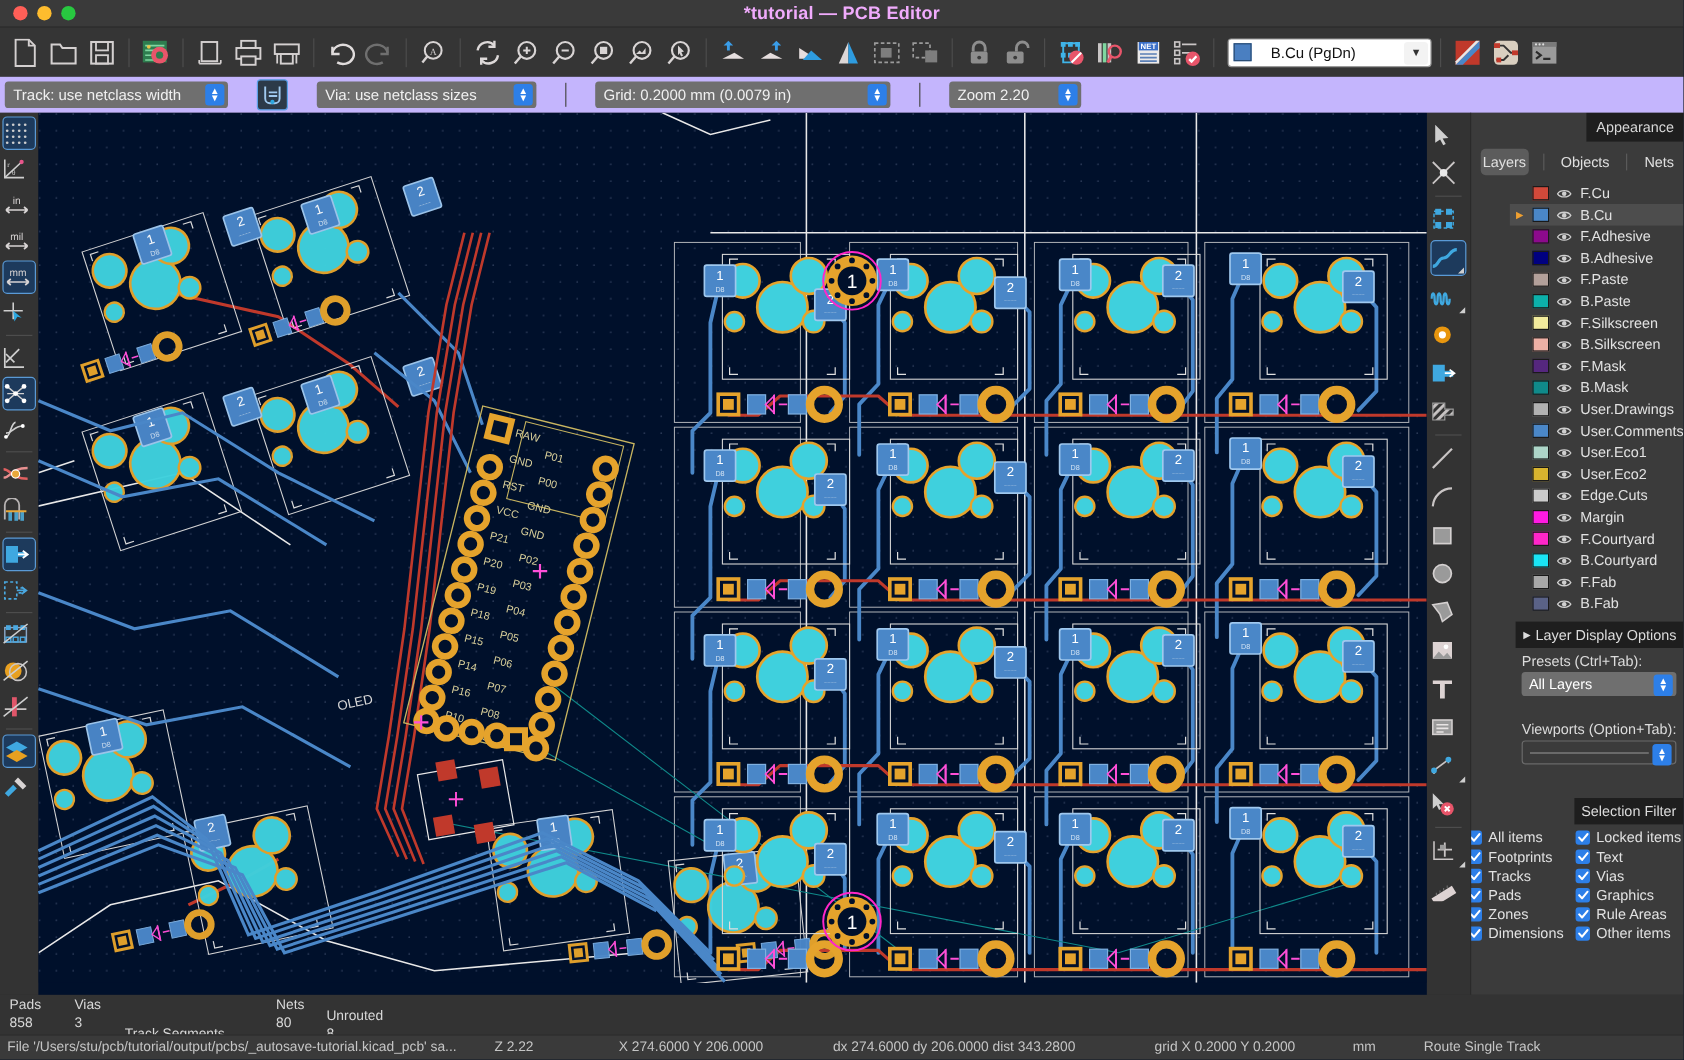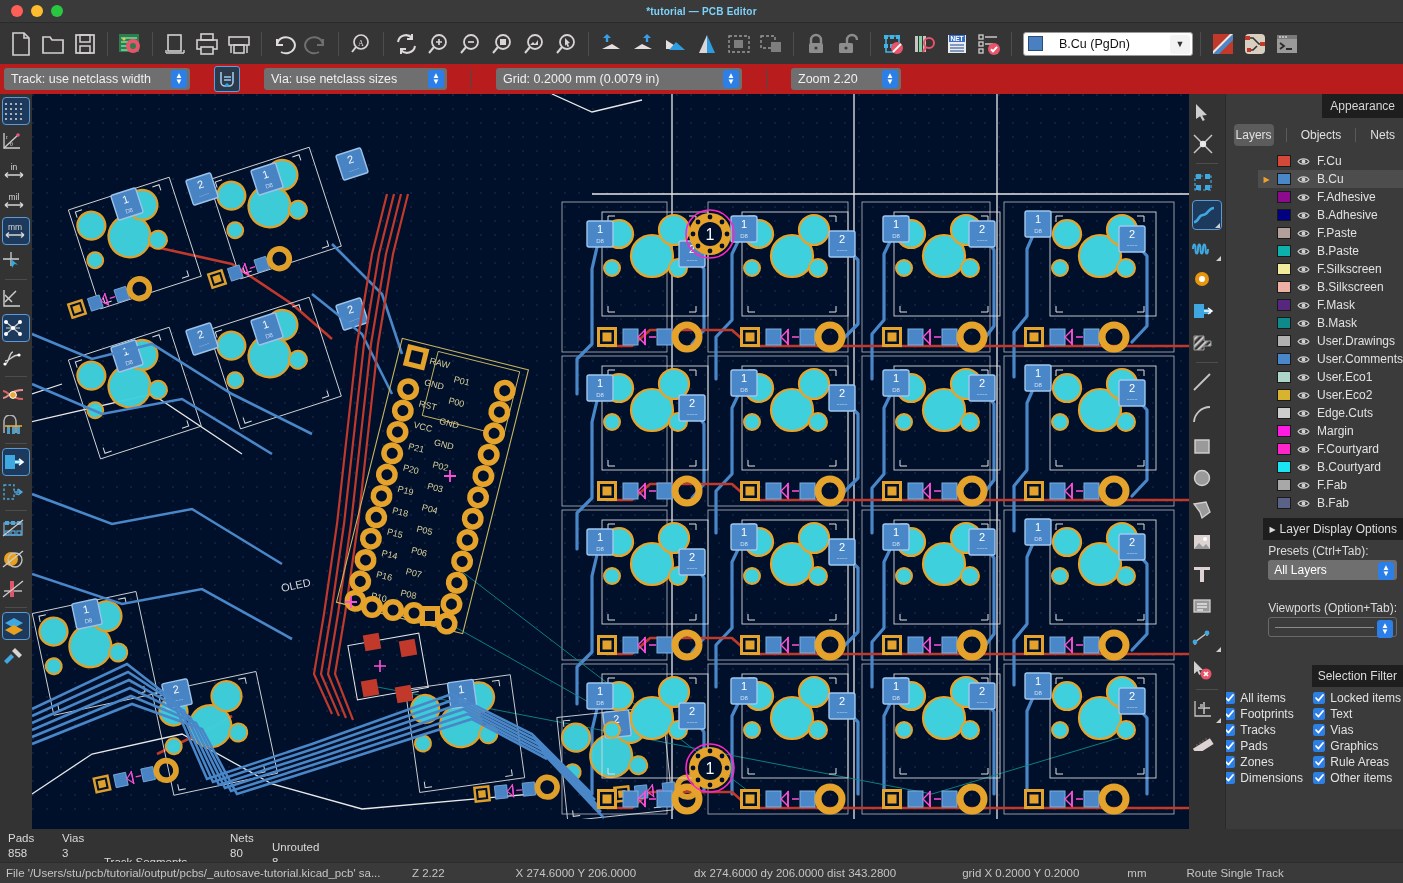--- a/index.html
+++ b/index.html
@@ -16,21 +16,21 @@
   
   .titlebar {
     height:23px; background:#3a3a3a; display:flex; align-items:center;
     position:relative; flex:0 0 23px; border-bottom:1px solid #2a2a2a;
   }
   .traffic { display:flex; gap:8px; padding-left:11px; }
   .tl { width:12px; height:12px; border-radius:50%; }
   .tl.red{background:#ff5f57;} .tl.yellow{background:#febc2e;} .tl.green{background:#28c840;}
   .title-text {
     position:absolute; left:0; right:0; text-align:center;
-    font-size:10px; font-weight:bold; color:#7dd3fc; letter-spacing:.2px;
+    font-size:15px; font-weight:bold; color:#f0abfc; letter-spacing:.2px;
   }
 
   
   .toolbar-main {
     height:41px; background:#353535; display:flex; align-items:center;
     padding:0 6px; gap:2px; flex:0 0 41px;
   }
   .tb-btn {
     width:30px; height:30px; display:flex; align-items:center; justify-content:center;
     border-radius:4px; cursor:default;
@@ -44,21 +44,21 @@
   }
   .layer-swatch { width:15px; height:15px; background:#4a7fc1; border:1px solid #2a4d75; }
   .combo-arrow {
     position:absolute; right:2px; top:2px; width:20px; height:19px; background:#f3f3f3;
     border-radius:3px; display:flex; align-items:center; justify-content:center;
     font-size:9px; color:#333;
   }
 
   
   .toolbar-sec {
-    height:30px; background:#b91c1c; display:flex; align-items:center; gap:24px;
+    height:30px; background:#c4b5fd; display:flex; align-items:center; gap:24px;
     padding:0 4px; flex:0 0 30px;
   }
   .sel-box {
     height:22px; background:#6f6f6f; border-radius:3px; color:#f0f0f0;
     display:flex; align-items:center; padding:0 24px 0 7px; position:relative;
     font-size:12.5px; white-space:nowrap;
   }
   .stepper {
     position:absolute; right:3px; top:2px; width:16px; height:18px; border-radius:3px;
     background:#2d7fe8; display:flex; flex-direction:column; align-items:center;

